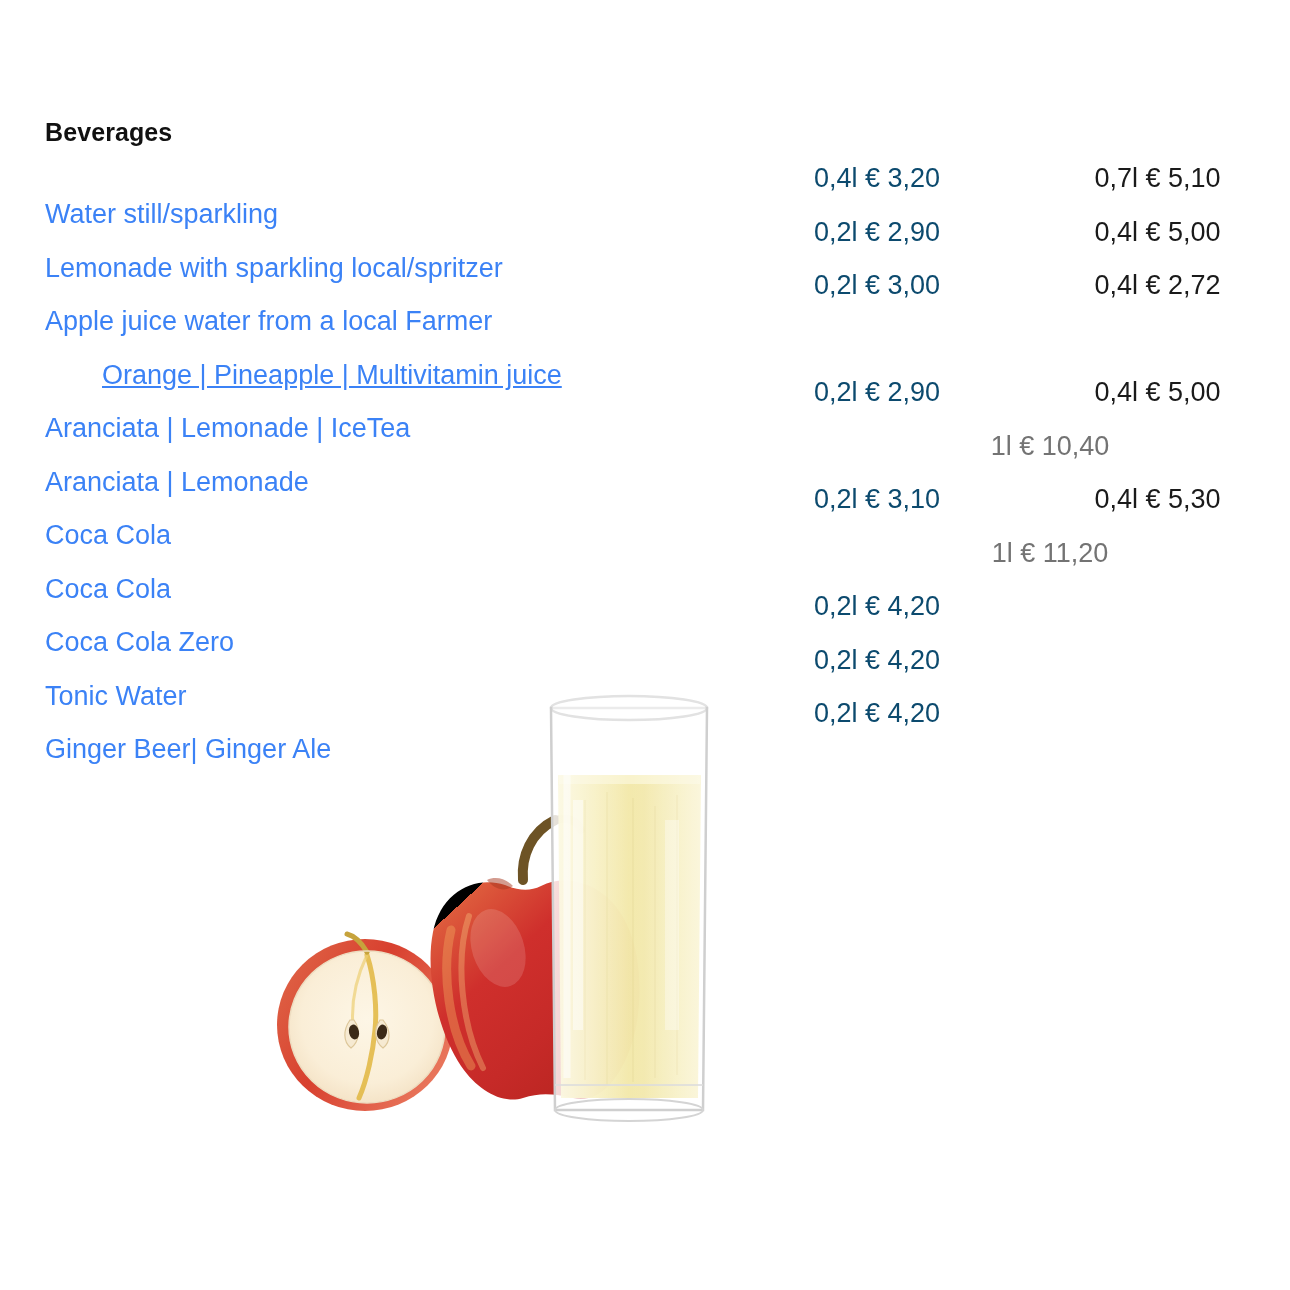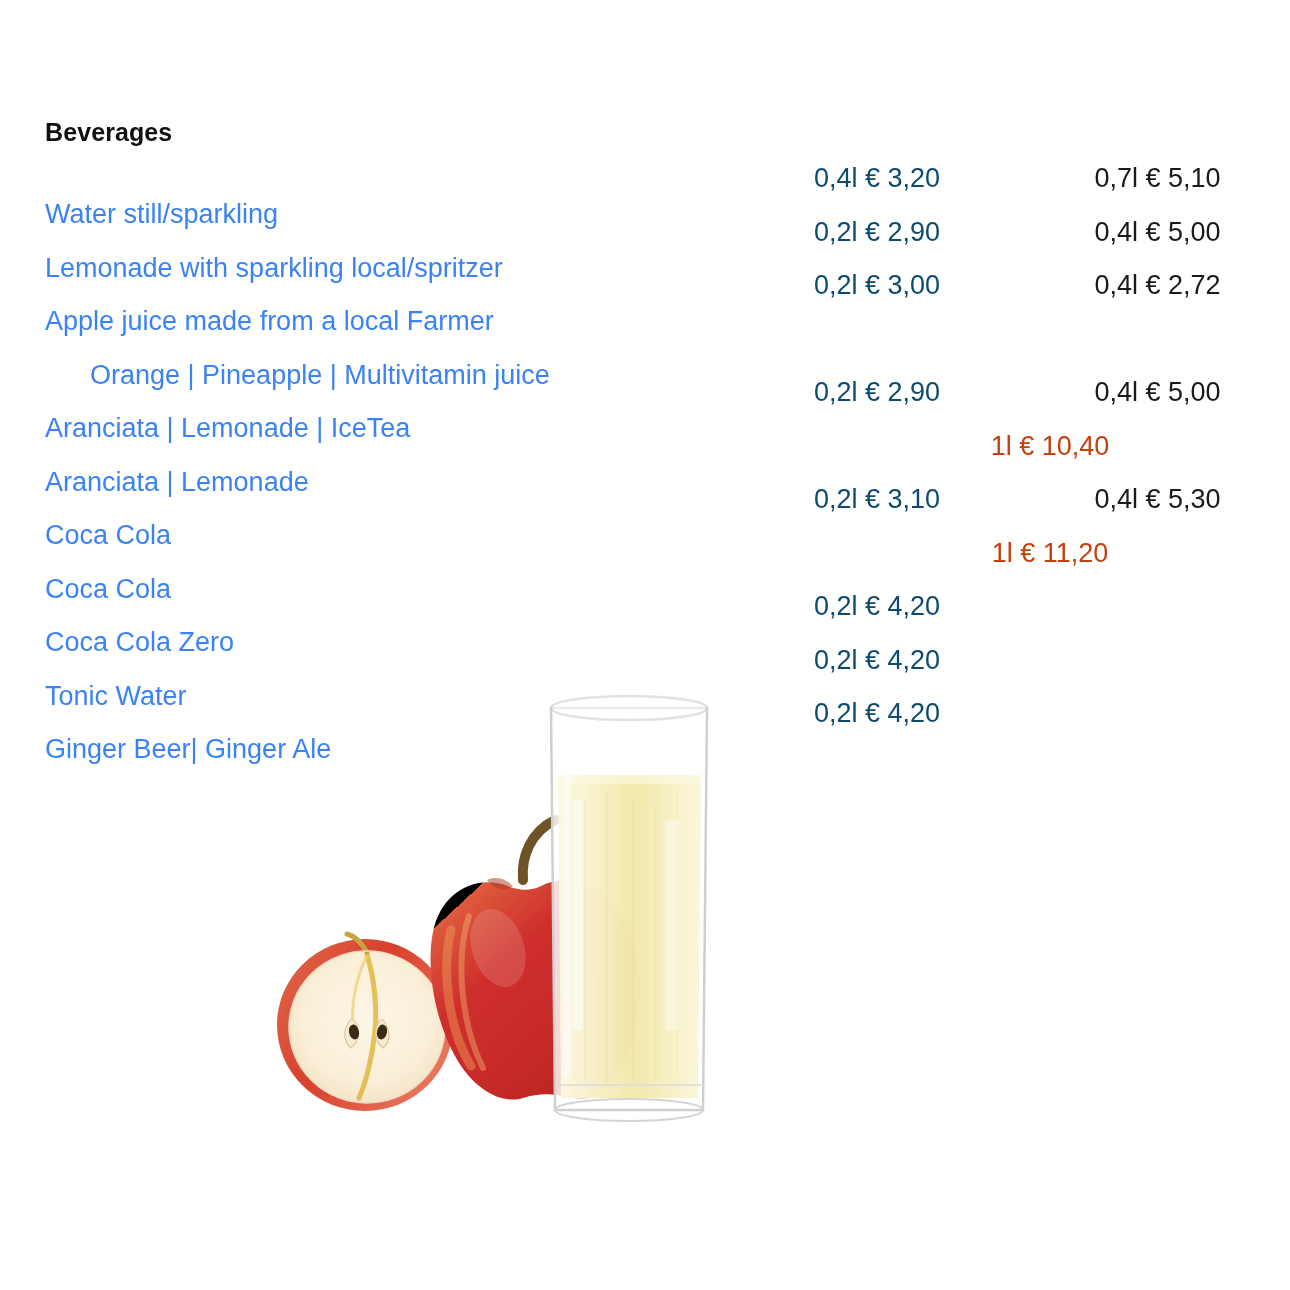--- a/index.html
+++ b/index.html
@@ -51,21 +51,22 @@
     position: absolute;
     left: 45px;
     top: 0;
     font-size: 27px;
     color: #3b82f6;
     white-space: nowrap;
     line-height: 36px;
     margin-top: 36px;
   }
   .row-name.indent {
-    left: 90px;
+    left: 102px;
+    text-decoration: underline;
   }
 
   .price-a {
     position: absolute;
     left: 814px;
     top: 0;
     width: 170px;
     font-size: 27px;
     line-height: 36px;
     color: #0c4a6e;
@@ -83,21 +84,21 @@
     white-space: nowrap;
     text-align: center;
   }
   .price-center {
     position: absolute;
     left: 866px;
     top: 0;
     width: 368px;
     font-size: 27px;
     line-height: 36px;
-    color: #c2410c;
+    color: #737373;
     white-space: nowrap;
     text-align: center;
   }
 
   .illustration {
     position: absolute;
     left: 255px;
     top: 680px;
     width: 500px;
     height: 480px;
@@ -118,21 +119,21 @@
       <div class="price-b">0,7l € 5,10</div>
     </div>
 
     <div class="row">
       <div class="row-name">Lemonade with sparkling local/spritzer</div>
       <div class="price-a">0,2l € 2,90</div>
       <div class="price-b">0,4l € 5,00</div>
     </div>
 
     <div class="row">
-      <div class="row-name">Apple juice made from a local Farmer</div>
+      <div class="row-name">Apple juice water from a local Farmer</div>
       <div class="price-a">0,2l € 3,00</div>
       <div class="price-b">0,4l € 2,72</div>
     </div>
 
     <div class="row">
       <div class="row-name indent">Orange | Pineapple | Multivitamin juice</div>
     </div>
 
     <div class="row">
       <div class="row-name">Aranciata | Lemonade | IceTea</div>

